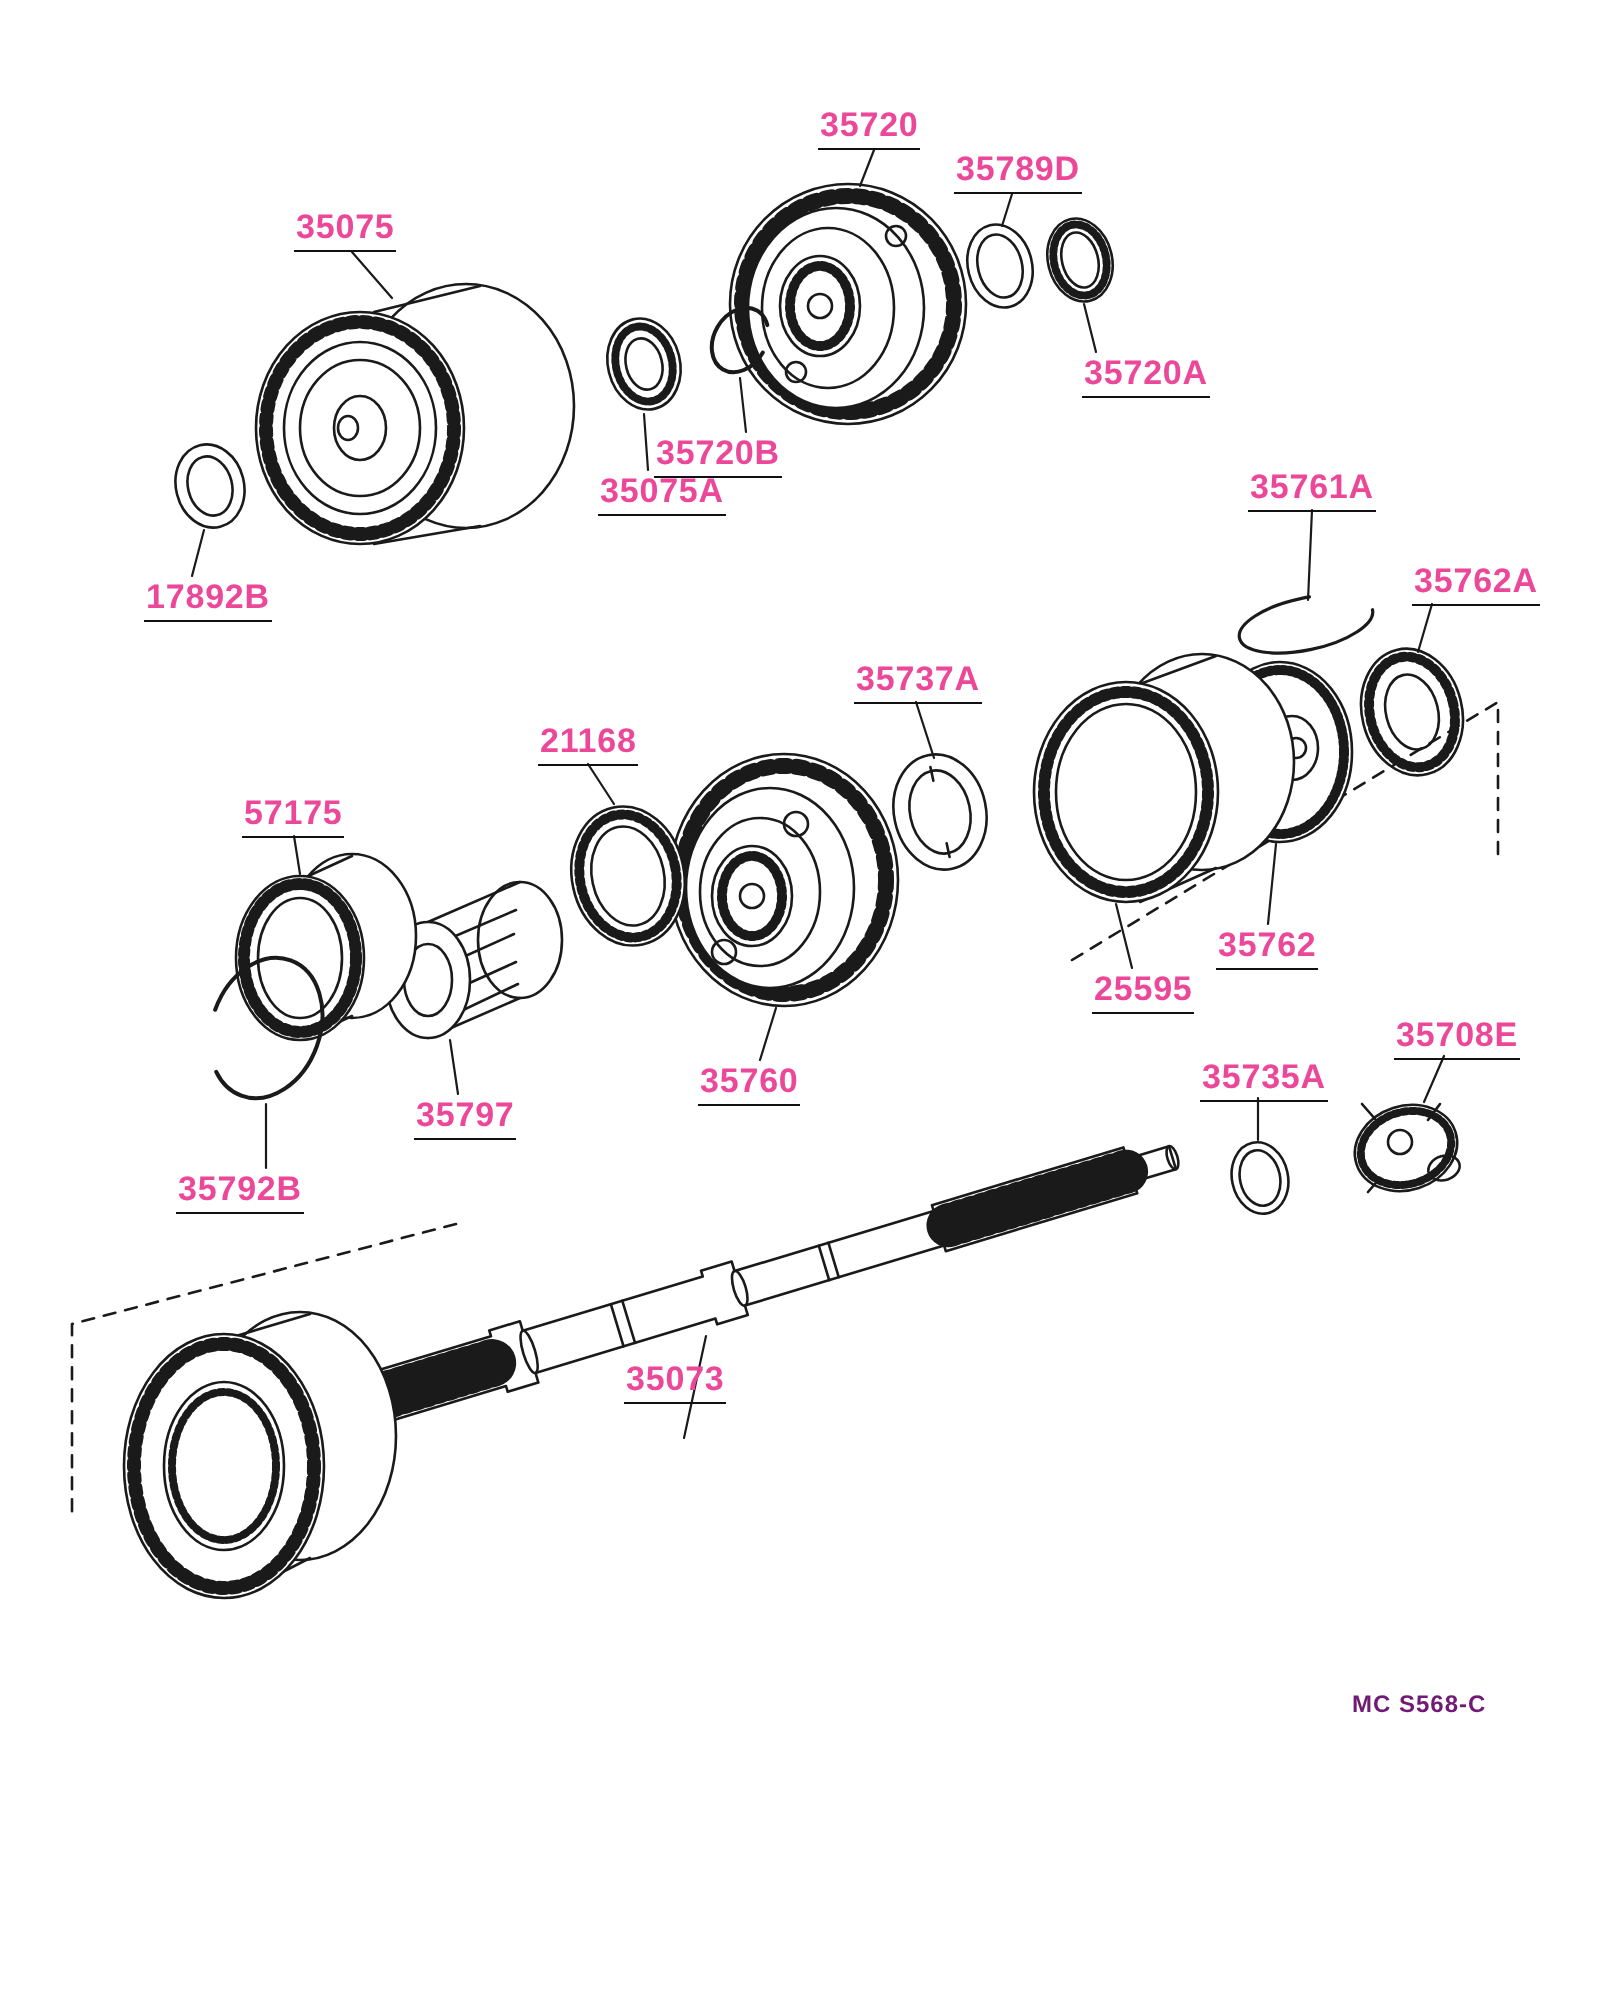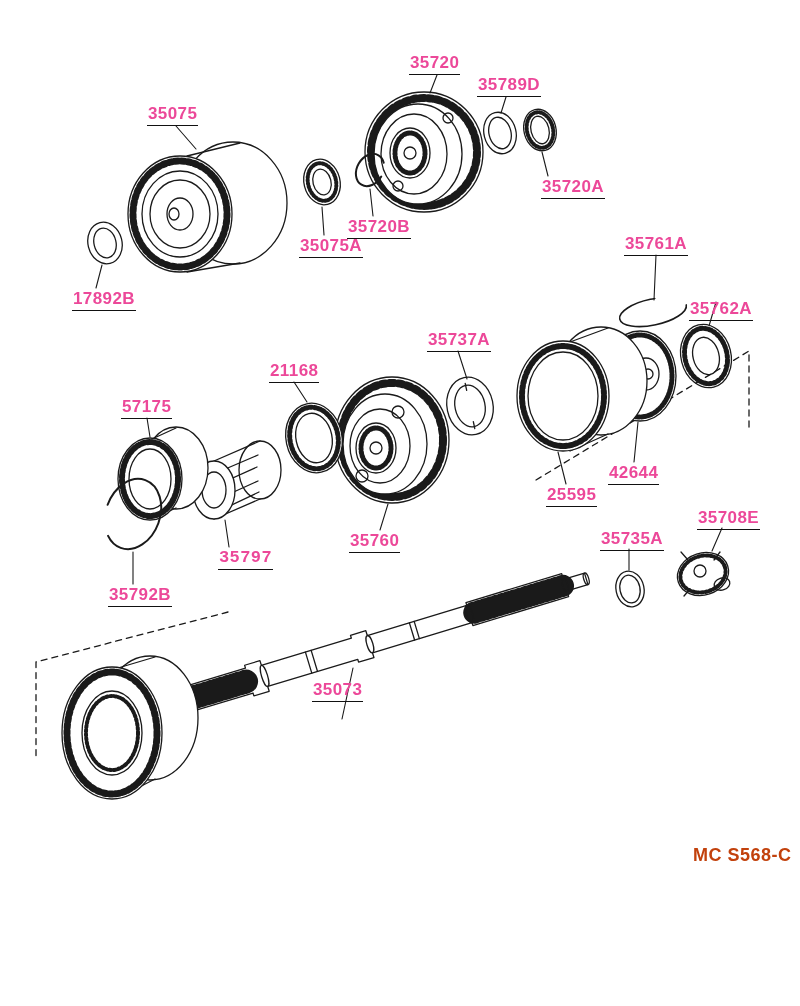--- a/index.html
+++ b/index.html
@@ -18,26 +18,25 @@
     font-weight: bold;
     color: #ec4899;
     letter-spacing: 0.4px;
     line-height: 1.15;
     white-space: nowrap;
     border-bottom: 1.5px solid #111111;
     padding: 0 1px 1px 1px;
   }
   .footer-code {
     position: absolute;
-    font-size: 18px;
+    font-size: 12px;
     font-weight: bold;
-    color: #c2410c;
+    color: #701a75;
     letter-spacing: 0.5px;
     white-space: nowrap;
-    margin-left: 17px;
   }
 </style>
 </head>
 <body>
 
 <div class="stage">
 
   <svg width="800" height="1006" viewBox="0 0 800 1006">
     <g stroke="#1a1a1a" fill="none" stroke-width="1.3" stroke-linecap="round" stroke-linejoin="round">
 
@@ -226,32 +225,32 @@
         <line x1="722" y1="528" x2="712" y2="551"></line>
         <line x1="342" y1="719" x2="353" y2="668"></line>
       </g>
     </g>
   </svg>
 
   <div class="part-label" style="left:409px; top:53px;">35720</div>
   <div class="part-label" style="left:477px; top:75px;">35789D</div>
   <div class="part-label" style="left:147px; top:104px;">35075</div>
   <div class="part-label" style="left:513px; top:177px;margin-left:28px;">35720A</div>
-  <div class="part-label" style="left:347px; top:217px;text-align:center;">35720B</div>
+  <div class="part-label" style="left:327px; top:217px;text-align:center;">35720B</div>
   <div class="part-label" style="left:299px; top:236px;">35075A</div>
   <div class="part-label" style="left:72px;  top:289px;">17892B</div>
   <div class="part-label" style="left:624px; top:234px;">35761A</div>
-  <div class="part-label" style="left:689px; top:281px;margin-top:18px;">35762A</div>
+  <div class="part-label" style="left:706px; top:281px;">35762A</div>
   <div class="part-label" style="left:427px; top:330px;">35737A</div>
   <div class="part-label" style="left:269px; top:361px;">21168</div>
   <div class="part-label" style="left:121px; top:397px;">57175</div>
   <div class="part-label" style="left:546px; top:485px;">25595</div>
-  <div class="part-label" style="left:608px; top:463px;">42644</div>
+  <div class="part-label" style="left:608px; top:463px;">35762</div>
   <div class="part-label" style="left:349px; top:531px;text-align:right;">35760</div>
-  <div class="part-label" style="left:218px; top:548px;font-family:Liberation Mono, monospace;">35797</div>
-  <div class="part-label" style="left:108px; top:585px;text-align:right;">35792B</div>
+  <div class="part-label" style="left:207px; top:548px;">35797</div>
+  <div class="part-label" style="left:88px; top:585px;text-align:right;">35792B</div>
   <div class="part-label" style="left:600px; top:529px;">35735A</div>
   <div class="part-label" style="left:697px; top:508px;">35708E</div>
   <div class="part-label" style="left:312px; top:680px;">35073</div>
 
   <div class="footer-code" style="left:676px; top:845px;">MC S568-C</div>
 
 </div>
 
 </body></html>

